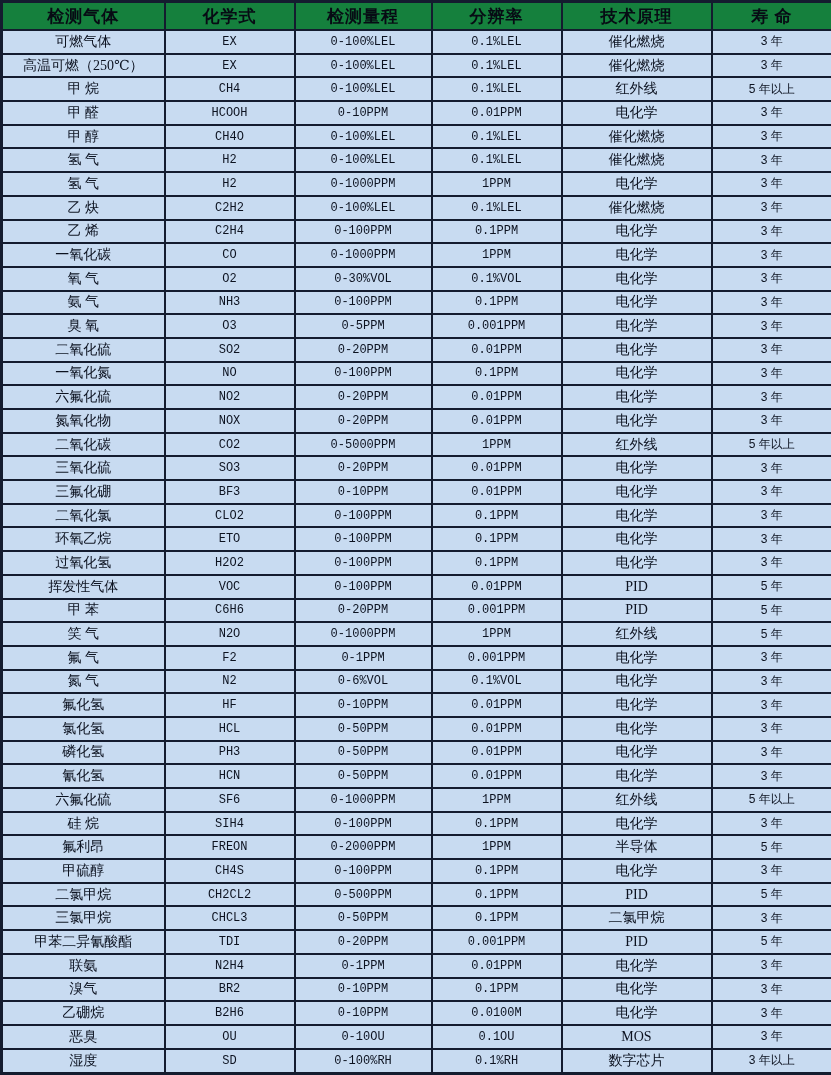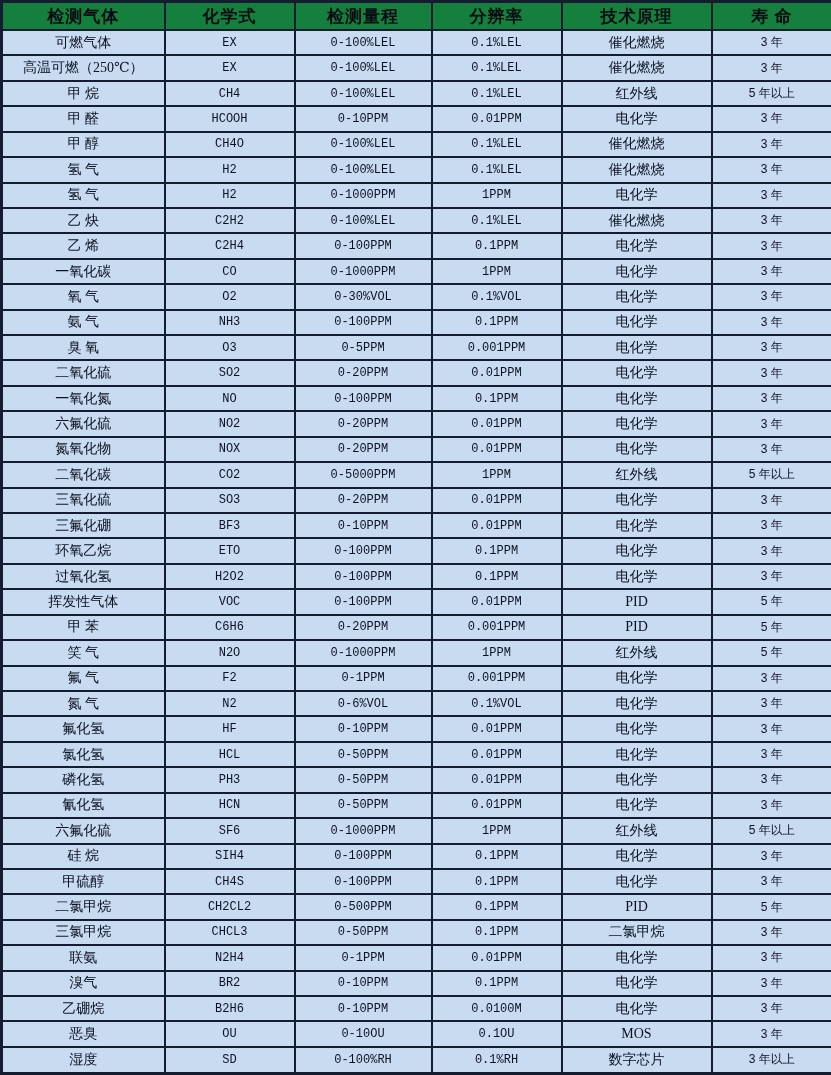--- a/index.html
+++ b/index.html
@@ -231,20 +231,28 @@
       </tr>
       <tr>
         <td class="c-gas">三氟化硼</td>
         <td class="c-latin">BF3</td>
         <td class="c-latin">0-10PPM</td>
         <td class="c-latin">0.01PPM</td>
         <td class="c-tech">电化学</td>
         <td class="c-life">3 年</td>
       </tr>
       <tr>
+        <td class="c-gas">二氧化氯</td>
+        <td class="c-latin">CLO2</td>
+        <td class="c-latin">0-100PPM</td>
+        <td class="c-latin">0.1PPM</td>
+        <td class="c-tech">电化学</td>
+        <td class="c-life">3 年</td>
+      </tr>
+      <tr>
         <td class="c-gas">环氧乙烷</td>
         <td class="c-latin">ETO</td>
         <td class="c-latin">0-100PPM</td>
         <td class="c-latin">0.1PPM</td>
         <td class="c-tech">电化学</td>
         <td class="c-life">3 年</td>
       </tr>
       <tr>
         <td class="c-gas">过氧化氢</td>
         <td class="c-latin">H2O2</td>
@@ -335,20 +343,28 @@
       </tr>
       <tr>
         <td class="c-gas">硅 烷</td>
         <td class="c-latin">SIH4</td>
         <td class="c-latin">0-100PPM</td>
         <td class="c-latin">0.1PPM</td>
         <td class="c-tech">电化学</td>
         <td class="c-life">3 年</td>
       </tr>
       <tr>
+        <td class="c-gas">氟利昂</td>
+        <td class="c-latin">FREON</td>
+        <td class="c-latin">0-2000PPM</td>
+        <td class="c-latin">1PPM</td>
+        <td class="c-tech">半导体</td>
+        <td class="c-life">5 年</td>
+      </tr>
+      <tr>
         <td class="c-gas">甲硫醇</td>
         <td class="c-latin">CH4S</td>
         <td class="c-latin">0-100PPM</td>
         <td class="c-latin">0.1PPM</td>
         <td class="c-tech">电化学</td>
         <td class="c-life">3 年</td>
       </tr>
       <tr>
         <td class="c-gas">二氯甲烷</td>
         <td class="c-latin">CH2CL2</td>
@@ -357,20 +373,28 @@
         <td class="c-tech">PID</td>
         <td class="c-life">5 年</td>
       </tr>
       <tr>
         <td class="c-gas">三氯甲烷</td>
         <td class="c-latin">CHCL3</td>
         <td class="c-latin">0-50PPM</td>
         <td class="c-latin">0.1PPM</td>
         <td class="c-tech">二氯甲烷</td>
         <td class="c-life">3 年</td>
+      </tr>
+      <tr>
+        <td class="c-gas">甲苯二异氰酸酯</td>
+        <td class="c-latin">TDI</td>
+        <td class="c-latin">0-20PPM</td>
+        <td class="c-latin">0.001PPM</td>
+        <td class="c-tech">PID</td>
+        <td class="c-life">5 年</td>
       </tr>
       <tr>
         <td class="c-gas">联氨</td>
         <td class="c-latin">N2H4</td>
         <td class="c-latin">0-1PPM</td>
         <td class="c-latin">0.01PPM</td>
         <td class="c-tech">电化学</td>
         <td class="c-life">3 年</td>
       </tr>
       <tr>

